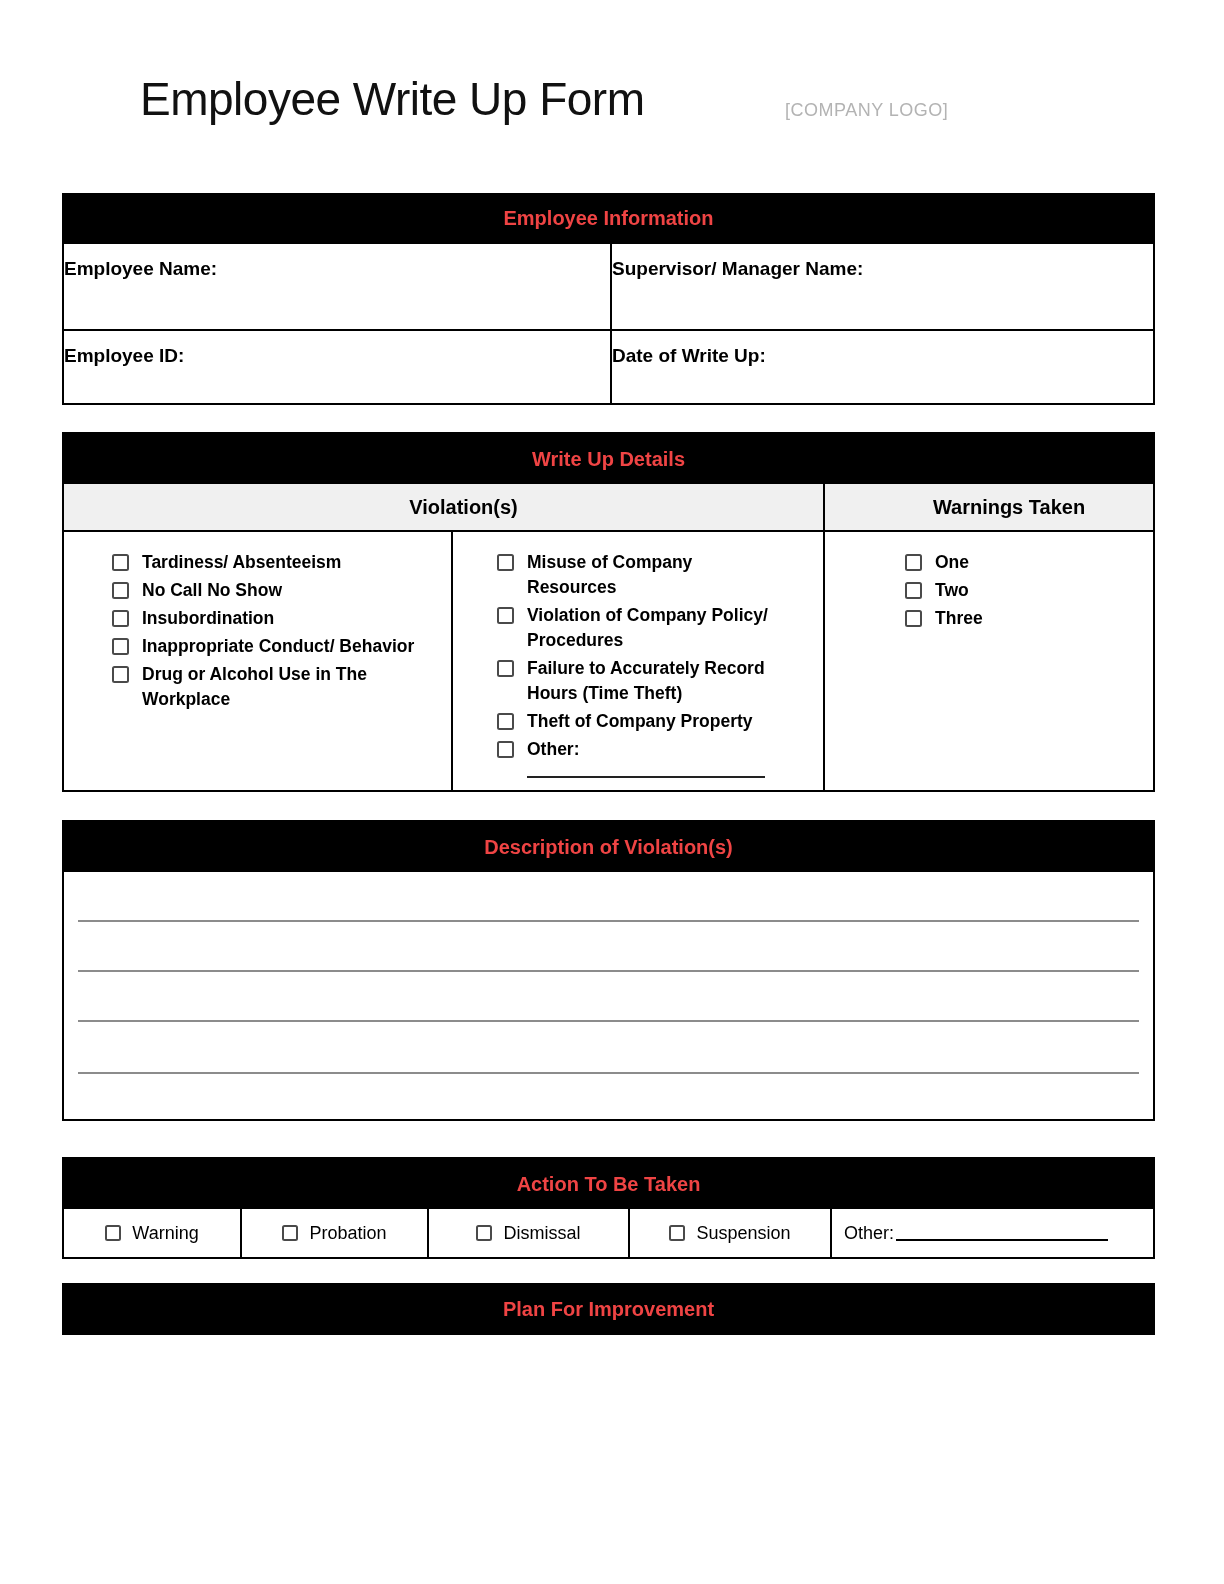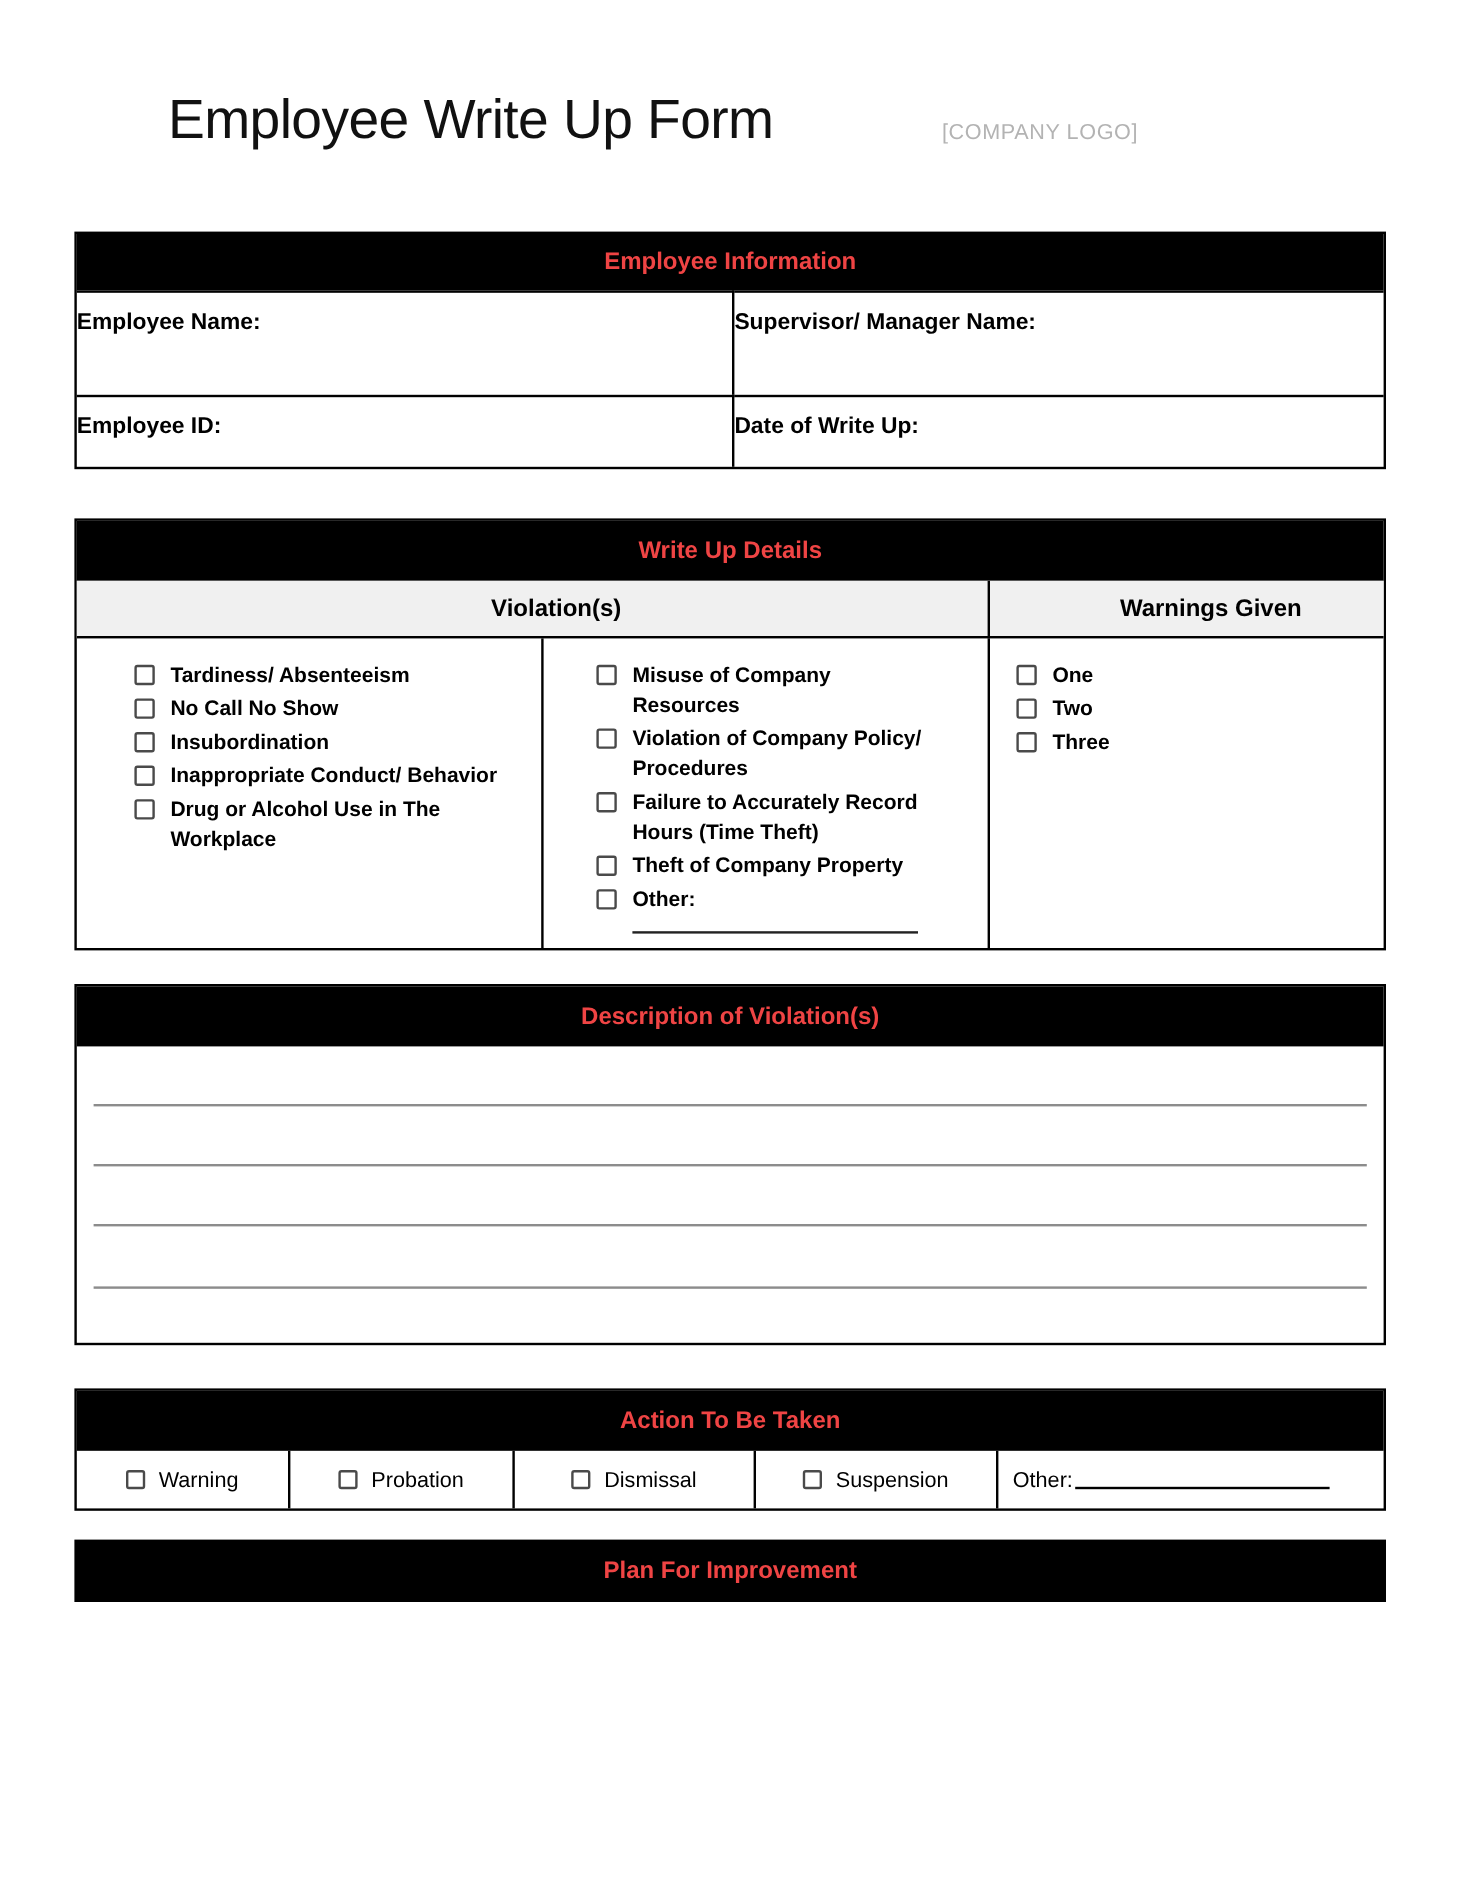--- a/index.html
+++ b/index.html
@@ -29,38 +29,38 @@
 
   
   .t-info { top:193px; }
   .t-info .bar { height:47px; }
   .info-grid { display:grid; grid-template-columns:548px 1fr; }
   .info-cell {
     border-right:2.5px solid #000; border-top:2.5px solid #000;
     padding:14px 0; font-size:19px; font-weight:bold;
   }
   .info-cell.r1 { height:87px; }
-  .info-cell.r2 { height:60px; }
+  .info-cell.r2 { height:74px; }
   .info-cell.last { border-right:none; }
 
   
   .t-details { top:432px; }
   .t-details .bar { height:50px; }
   .sub-grid { display:grid; grid-template-columns:761px 1fr; }
   .sub-cell {
     height:48px; background:#f0f0f0;
     display:flex; align-items:center; justify-content:center;
     font-size:20px; font-weight:bold;
     border-right:2.5px solid #000; border-bottom:2.5px solid #000;padding-left:40px;
   }
   .sub-cell.last { border-right:none; }
   .body-grid { display:grid; grid-template-columns:389px 372px 1fr; }
   .body-cell { height:258px; border-right:2.5px solid #000; padding:18px 6px 0 48px;font-weight:bold; }
   .body-cell.c2 { padding-left:44px; }
-  .body-cell.c3 { padding-left:22px; border-right:none; }
+  .body-cell.c3 { padding-left:80px; border-right:none; }
 
   .chk-item { display:flex; align-items:flex-start; margin-bottom:3px; }
   .chk {
     flex:0 0 17px; width:17px; height:17px;
     border:2px solid #4a4a4a; border-radius:2.5px; background:#fff;
     margin-right:13px; margin-top:4px;
   }
   .chk-label { font-size:17.5px; line-height:25px; white-space:pre-line; max-width:300px; }
   .other-line {
     margin-left:30px; margin-top:14px;
@@ -108,21 +108,21 @@
       <div class="info-cell r1 last">Supervisor/ Manager Name:</div>
       <div class="info-cell r2">Employee ID:</div>
       <div class="info-cell r2 last">Date of Write Up:</div>
     </div>
   </div>
 
   <div class="tbl t-details">
     <div class="bar">Write Up Details</div>
     <div class="sub-grid">
       <div class="sub-cell">Violation(s)</div>
-      <div class="sub-cell last">Warnings Given</div>
+      <div class="sub-cell last">Warnings Taken</div>
     </div>
     <div class="body-grid">
 
       <div class="body-cell c1">
         <div class="chk-item">
           <span class="chk"></span>
           <span class="chk-label">Tardiness/ Absenteeism</span>
         </div>
         <div class="chk-item">
           <span class="chk"></span>

